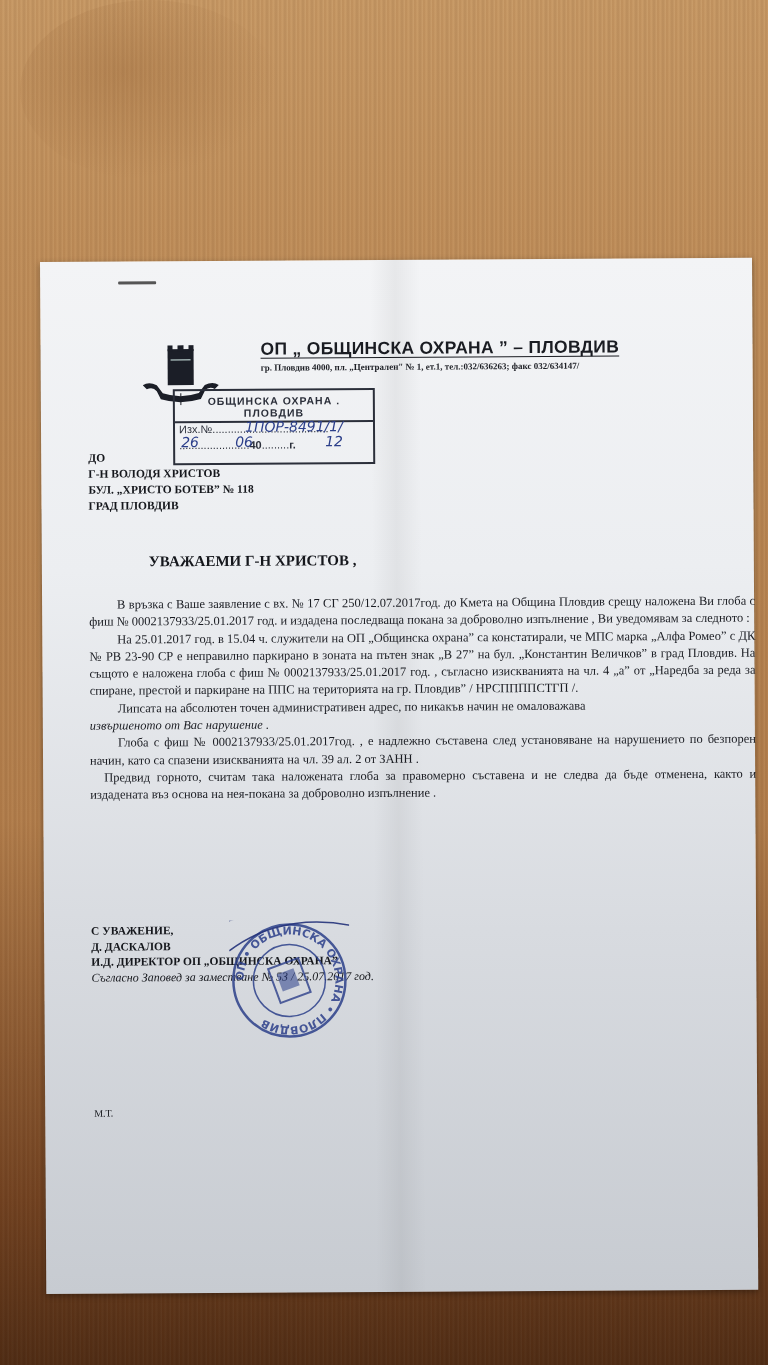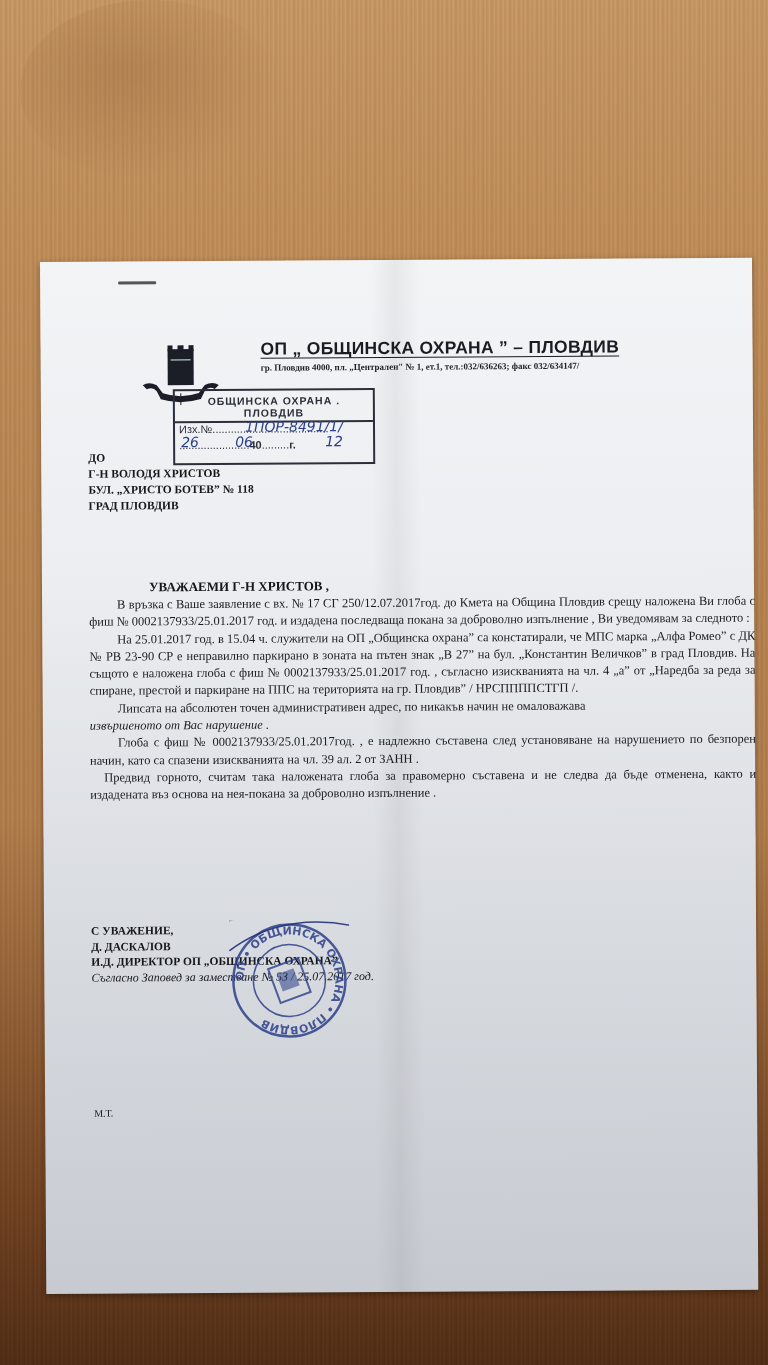--- a/index.html
+++ b/index.html
@@ -45,21 +45,21 @@
   .reg-stamp .line1 { text-align:center; font-size: 10.5px; font-weight:bold; letter-spacing:1px; margin-top:4px; }
   .reg-stamp .line2 { text-align:center; font-size: 10.5px; font-weight:bold; letter-spacing:1px; }
   .reg-stamp .divider { border-top: 2px solid #2b2f3a; margin-top: 2px; }
   .reg-stamp .row { font-size: 11px; padding-left: 4px; white-space: nowrap; height: 16px; position: relative;}
   .handwrite {
     position:absolute; font-family: "DejaVu Sans", sans-serif; font-style: italic;
     color: #2c3f8a; font-size: 14px;
   }
 
   .addr-block { position:absolute; left: 47px; top: 188px; font-weight:bold; font-size: 11.5px; color:#15171c; line-height: 16px; }
-  .salutation { position:absolute; left: 107px; top: 292px; font-weight:bold; font-size: 13px; color:#15171c;margin-top:26px; }
+  .salutation { position:absolute; left: 107px; top: 292px; font-weight:bold; font-size: 15px; color:#15171c; }
 
   .body-text {
     position:absolute; left: 47px; top: 335px; width: 666px;
     font-size: 12.5px; color:#1a1c22; line-height: 17.3px; text-align: justify;
   }
   .body-text p { margin: 0; text-indent: 28px; }
   .body-text p + p { margin-top: 0px; }
   .body-text .italic { font-style: italic; }
 
   .signature { position:absolute; left: 47px; top: 662px; font-weight: bold; font-size: 11.5px; color:#15171c; line-height: 15.5px; }

